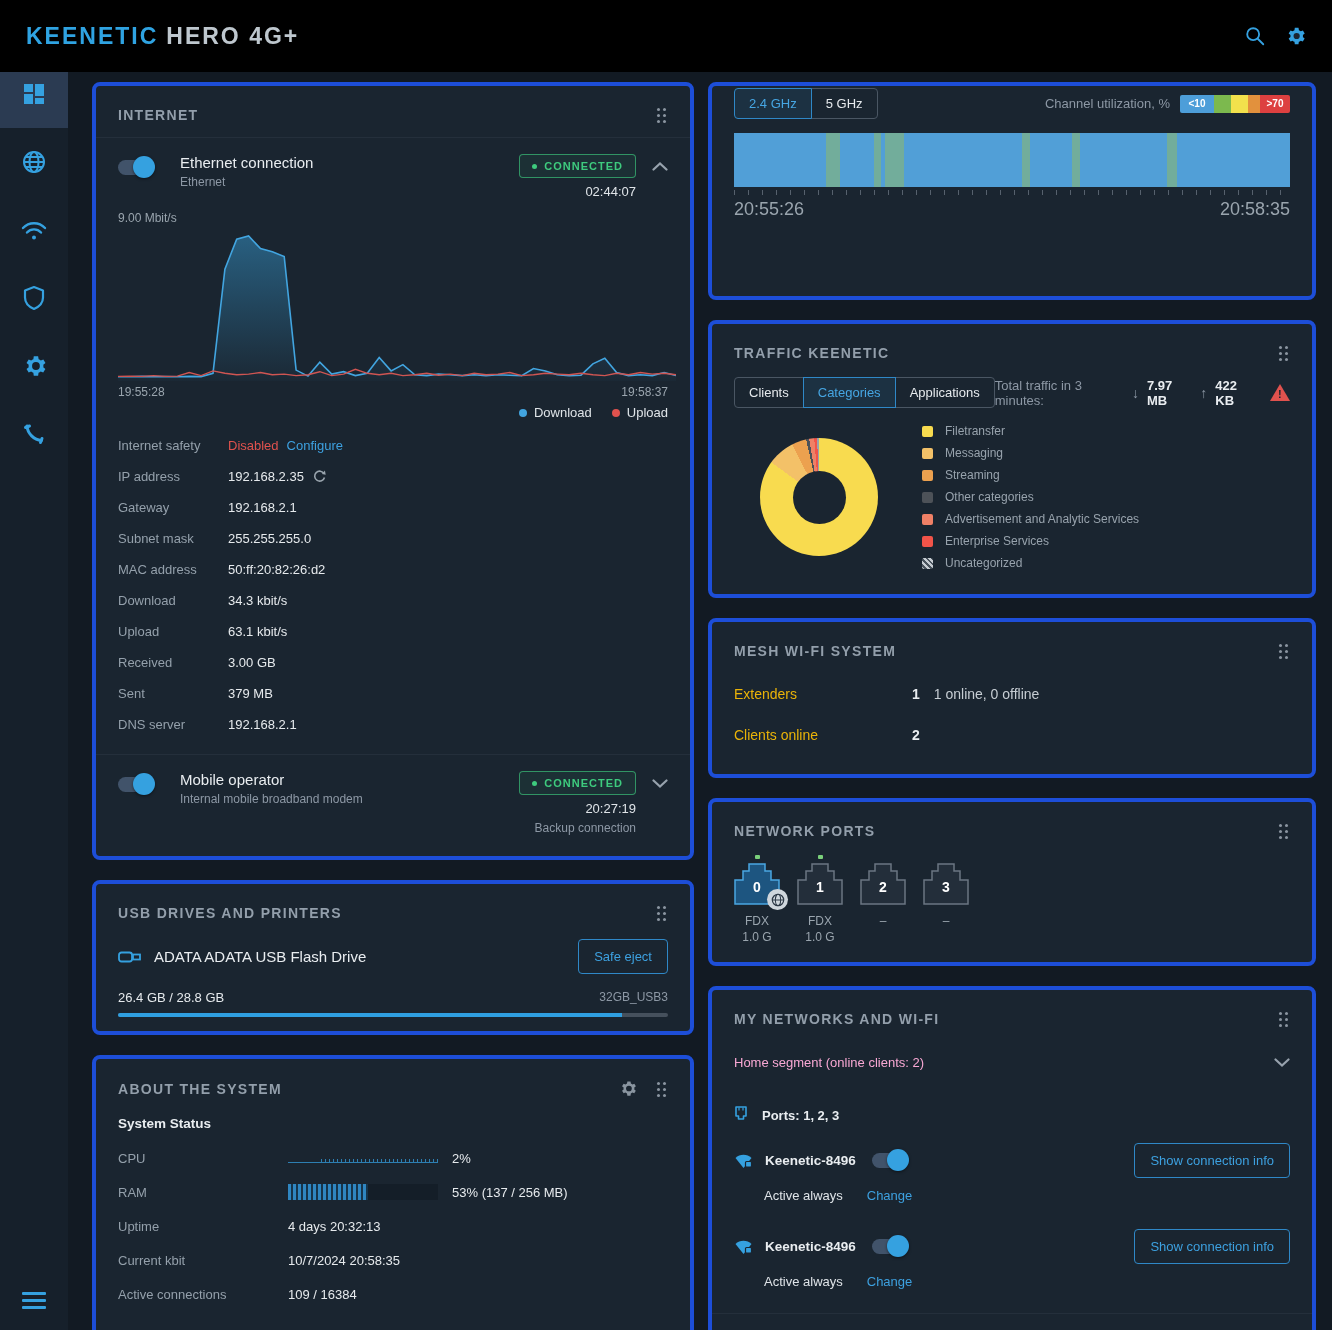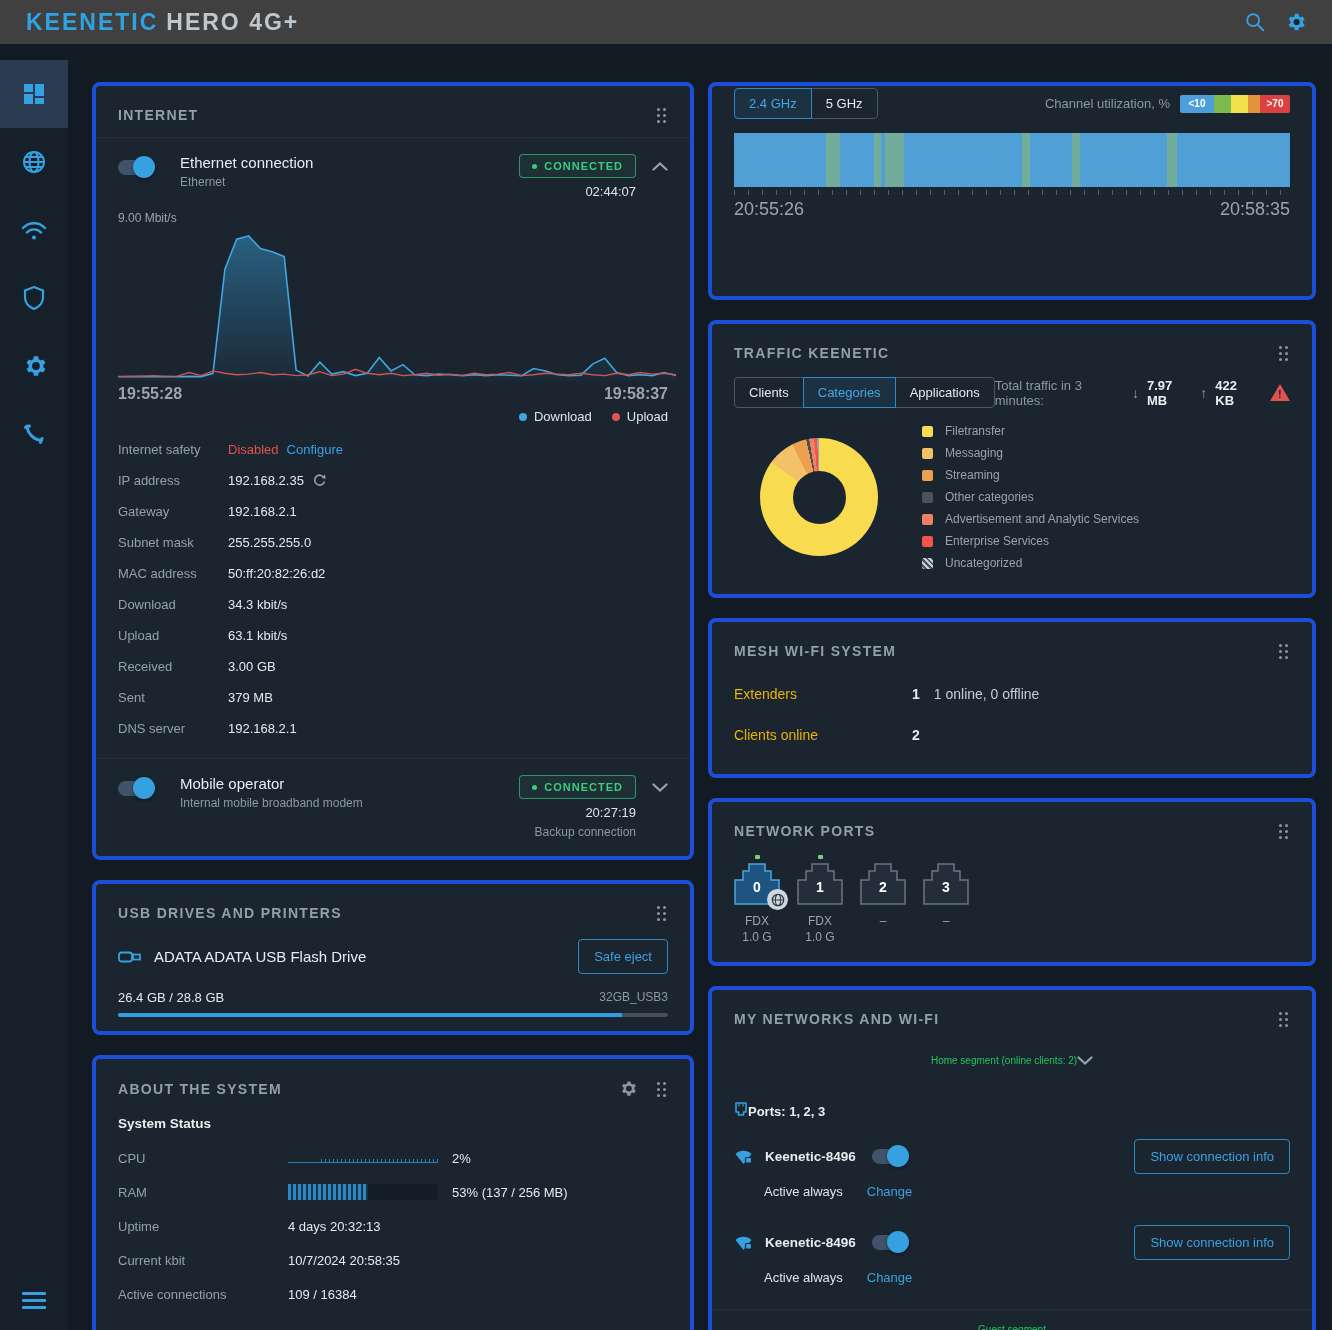--- a/index.html
+++ b/index.html
@@ -3,22 +3,22 @@
 <meta charset="utf-8">
 <style>
   * { box-sizing: border-box; }
   html,body { margin:0; padding:0; }
   body {
     width:1332px; height:1330px; overflow:hidden; position:relative;
     background:#121a23; color:#e6eaed;
     font-family:"Liberation Sans", sans-serif; font-size:13px;
   }
   
-  .topbar { position:absolute; top:0; left:0; width:1332px; height:44px;
-    background:#404040; display:flex; align-items:center; padding:0 26px; z-index:20; }
+  .topbar { position:absolute; top:0; left:0; width:1332px; height:72px;
+    background:#000000; display:flex; align-items:center; padding:0 26px; z-index:20; }
   .brand { font-size:23px; font-weight:bold; letter-spacing:2px; }
   .brand .b1 { color:#2fa3e2; }
   .brand .b2 { color:#bec7ce; margin-left:8px; }
   .topbar-icons { margin-left:auto; display:flex; align-items:center; gap:18px; color:#35a1e0; }
   .tb-ic { width:22px; height:22px; cursor:pointer; }
   
   .sidebar { position:absolute; top:60px; left:0; width:68px; height:1270px; background:#16202b; z-index:15; }
   .side-item { height:68px; display:flex; align-items:center; justify-content:center; color:#35a1e0; cursor:pointer; }
   .side-item.active { background:#2b3b52; }
   .side-burger { position:absolute; bottom:0; left:0; width:68px; height:60px;
@@ -49,21 +49,21 @@
   
   .conn-row { display:flex; align-items:flex-start; padding:16px 22px 10px; }
   .conn-name { font-size:15px; color:#e9edf0; }
   .conn-sub { font-size:12px; color:#8d98a5; margin-top:4px; }
   .conn-right { margin-left:auto; text-align:right; }
   .conn-time { font-size:13px; color:#dfe4e8; margin-top:6px; }
   .conn-note { font-size:12px; color:#8d98a5; margin-top:5px; }
   .chev { margin:8px 0 0 16px; cursor:pointer; flex:none; }
   .maxlabel { padding:2px 22px 0; color:#9aa5ae; font-size:12px; }
   .net-chart { display:block; margin:4px 22px 0; }
-  .x-row { display:flex; justify-content:space-between; padding:4px 22px 0; color:#9aa5ae; font-size:16px;font-weight:bold; }
+  .x-row { display:flex; justify-content:space-between; padding:4px 22px 0; color:#9aa5ae; font-size:12px; }
   .lgd-row { display:flex; justify-content:flex-end; gap:20px; padding:6px 22px 2px; font-size:13px; color:#dfe4e8; }
   .lgd-item { display:flex; align-items:center; gap:7px; }
   .lgd-dot { width:8px; height:8px; border-radius:50%; }
   .details { padding:8px 0 14px; }
   .drow { display:flex; align-items:center; height:31px; padding:0 22px; font-size:13px; }
   .dlabel { width:110px; color:#94a0ab; flex:none; }
   .dval { color:#e6eaed; display:flex; align-items:center; gap:8px; }
   .red { color:#e0524e; }
   
   .usb-row { display:flex; align-items:center; padding:4px 22px 0; }
@@ -129,23 +129,23 @@
   .port { width:46px; text-align:center; position:relative; }
   .pdot { width:5px; height:4px; border-radius:1px; background:#7ad07a; margin:0 auto 4px; }
   .pjack { position:relative; width:46px; height:42px; }
   .pjack svg path { fill:#232e3a; stroke:#6b7682; stroke-width:1.5; }
   .port.active .pjack svg path { fill:#1d5580; stroke:#4aa7e2; }
   .pnum { position:absolute; left:0; right:0; top:16px; font-size:14px; font-weight:bold; color:#fff; }
   .plabel { margin-top:8px; color:#9aa5ae; font-size:12px; line-height:16px; min-height:32px; }
   .globe-badge { position:absolute; right:-8px; bottom:-5px; width:21px; height:21px; border-radius:50%;
     background:#cfd6dc; display:flex; align-items:center; justify-content:center; }
   
-  .seg-row { display:flex; align-items:center; justify-content:center;
-    padding:14px 22px; font-size:10px; color:#22c55e; cursor:pointer; }
-  .ports-row { display:flex; align-items:center; padding:22px 22px 6px; font-size:13px;
+  .seg-row { display:flex; align-items:center; justify-content:space-between;
+    padding:14px 22px; font-size:13px; color:#f9a8d4; cursor:pointer; }
+  .ports-row { display:flex; align-items:center; gap:14px; padding:22px 22px 6px; font-size:13px;
     font-weight:bold; color:#e9edf0; }
   .wifi-row { display:flex; align-items:center; padding:12px 22px 0; }
   .ssid { font-size:13.5px; font-weight:bold; color:#e9edf0; margin-left:12px; }
   .wifi-row .tgl { margin-left:16px; }
   .wifi-row .obtn { margin-left:auto; }
   .sched-row { display:flex; gap:24px; padding:10px 22px 14px 52px; font-size:13px; color:#dfe4e8; }
 </style>
 </head>
 <body>
 

